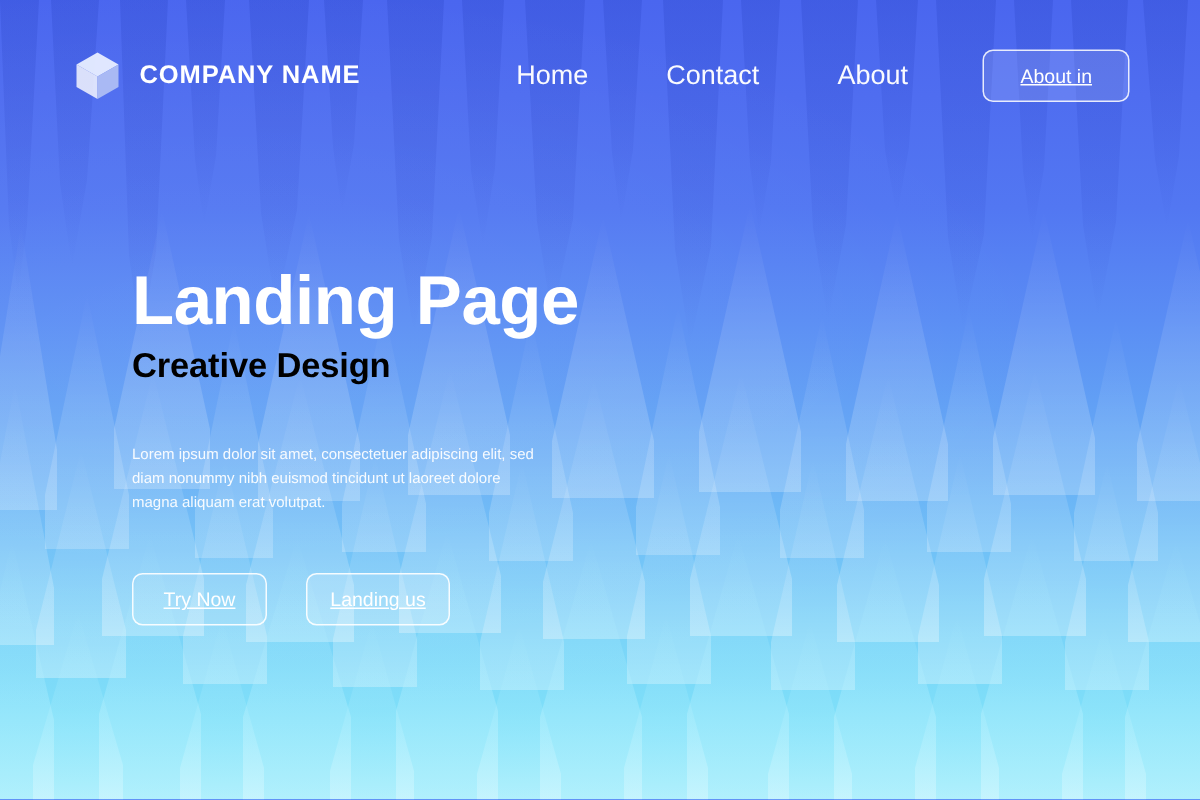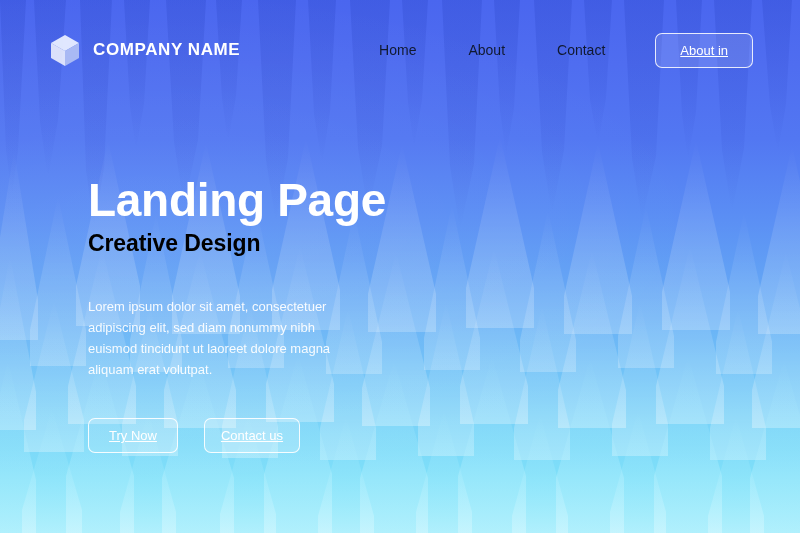--- a/index.html
+++ b/index.html
@@ -44,21 +44,21 @@
   .logo-cube{width:32px;height:33px;display:block;}
   .brand-name{
     color:#ffffff;font-size:17px;font-weight:bold;letter-spacing:0.6px;
     white-space:nowrap;
   }
 
   .nav{
     margin-left:auto;display:flex;align-items:center;gap:0;
   }
   .nav-link{
-    color:#0f172a;font-size:14px;text-decoration:none;
+    color:#ffffff;font-size:18px;text-decoration:none;
     padding:6px 26px;white-space:nowrap;opacity:0.97;
   }
   .signin{
     margin-left:24px;
     color:#ffffff;font-size:13px;
     border:1px solid rgba(255,255,255,0.85);
     background:rgba(255,255,255,0.13);
     border-radius:7px;
     padding:9px 24px;
     white-space:nowrap;
@@ -72,21 +72,21 @@
     color:#ffffff;font-size:46px;font-weight:bold;line-height:1.05;
     margin:0 0 6px 0;letter-spacing:-0.3px;
   }
   .hero-subtitle{
     color:#000000;font-size:23px;font-weight:bold;line-height:1.2;
     margin:0;letter-spacing:-0.1px;
   }
   .hero-text{
     margin:38px 0 0 0;
     color:rgba(255,255,255,0.93);
-    font-size:13px;line-height:1.62;max-width:272px;
+    font-size:10px;line-height:1.62;max-width:272px;
   }
   .hero-actions{
     margin-top:38px;display:flex;align-items:center;gap:26px;
   }
   .btn{
     display:inline-block;
     color:#ffffff;font-size:13px;
     border:1px solid rgba(255,255,255,0.9);
     border-radius:7px;
     background:rgba(255,255,255,0.10);
@@ -239,30 +239,30 @@
           <polygon points="16,1 30,9 16,17 2,9" fill="#e8eeff" opacity="0.95"></polygon>
           <polygon points="2,9 16,17 16,32 2,24" fill="#ffffff" opacity="0.80"></polygon>
           <polygon points="30,9 16,17 16,32 30,24" fill="#b9c7f5" opacity="0.85"></polygon>
         </svg>
       </span>
       <span class="brand-name">COMPANY NAME</span>
     </div>
 
     <div class="nav">
       <a class="nav-link" href="#">Home</a>
+      <a class="nav-link" href="#">Contact</a>
       <a class="nav-link" href="#">About</a>
-      <a class="nav-link" href="#">Contact</a>
       <a class="signin" href="#">About in</a>
     </div>
   </div>
 
   <div class="hero">
     <h1 class="hero-title">Landing Page</h1>
     <h2 class="hero-subtitle">Creative Design</h2>
     <p class="hero-text">Lorem ipsum dolor sit amet, consectetuer adipiscing elit, sed diam nonummy nibh euismod tincidunt ut laoreet dolore magna aliquam erat volutpat.</p>
     <div class="hero-actions">
       <a class="btn btn-primary" href="#">Try Now</a>
-      <a class="btn btn-secondary" href="#">Contact us</a>
+      <a class="btn btn-secondary" href="#">Landing us</a>
     </div>
   </div>
 
 
 </div>
 
 </body></html>

